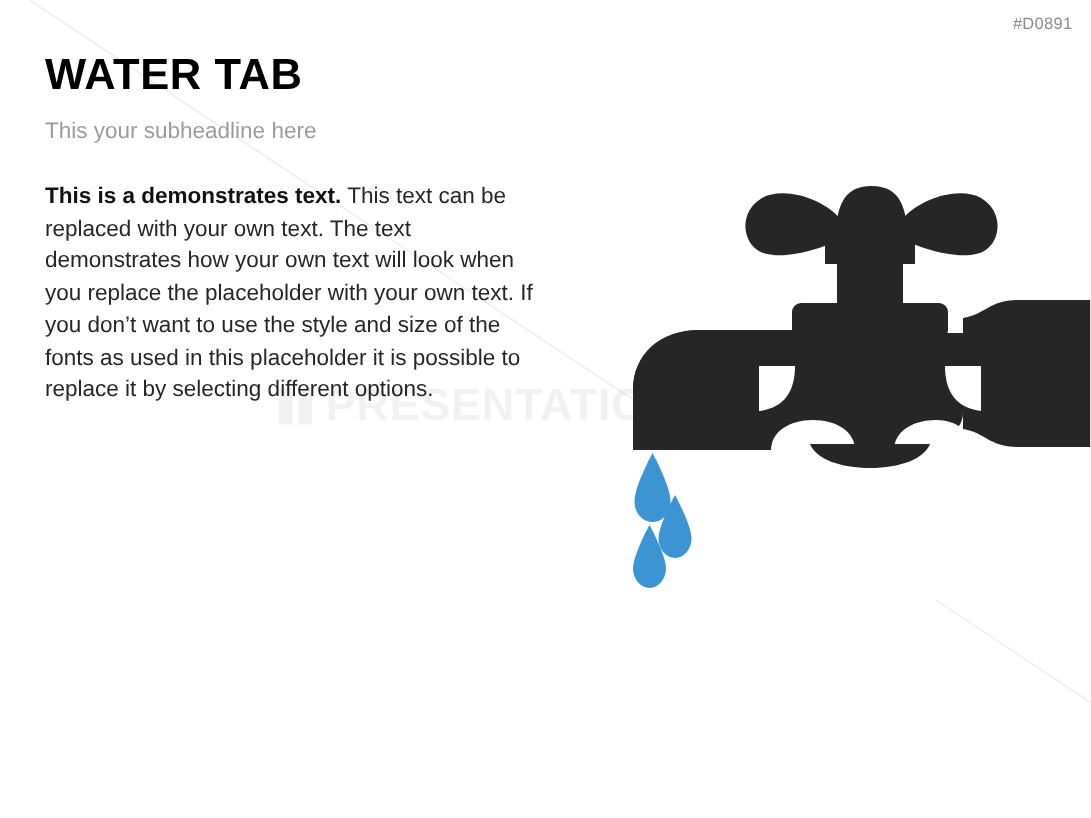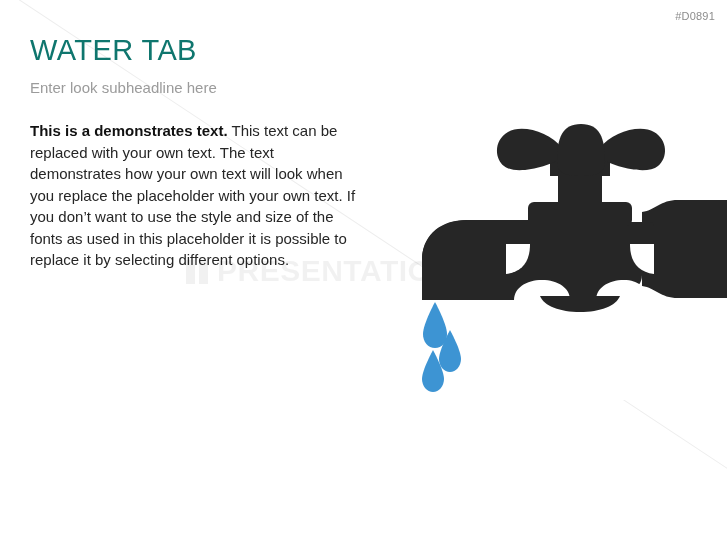--- a/index.html
+++ b/index.html
@@ -49,22 +49,22 @@
     font-family: "Liberation Sans", sans-serif;
   }
 
   
   .title {
     position: absolute;
     left: 30px;
     top: 34px;
     font-size: 29px;
     line-height: 32px;
-    font-weight: 400;
-    color: #0f766e;
+    font-weight: 700;
+    color: #000000;
     letter-spacing: 0.4px;
     margin: 0;
   }
 
   
   .subheadline {
     position: absolute;
     left: 30px;
     top: 78px;
     font-size: 15px;
@@ -144,21 +144,21 @@
 <body>
 
 <div class="slide">
 
   <div class="diagonal-line"></div>
 
   <div class="product-code">#D0891</div>
 
   <h1 class="title">WATER TAB</h1>
 
-  <p class="subheadline">Enter look subheadline here</p>
+  <p class="subheadline">This your subheadline here</p>
 
   <p class="body-text"><span class="lead">This is a demonstrates text.</span><span> This text can be replaced with your own text. The text demonstrates how your own text will look when you replace the placeholder with your own text. If you don’t want to use the style and size of the fonts as used in this placeholder it is possible to replace it by selecting different options.</span></p>
 
   <div class="watermark"><span class="wm-logo"></span><span>PRESENTATIONLOAD</span></div>
 
   <div class="faucet-graphic">
     <svg width="317" height="290" viewBox="0 0 317 290" xmlns="http://www.w3.org/2000/svg">
 
       <g fill="#262626">
 

